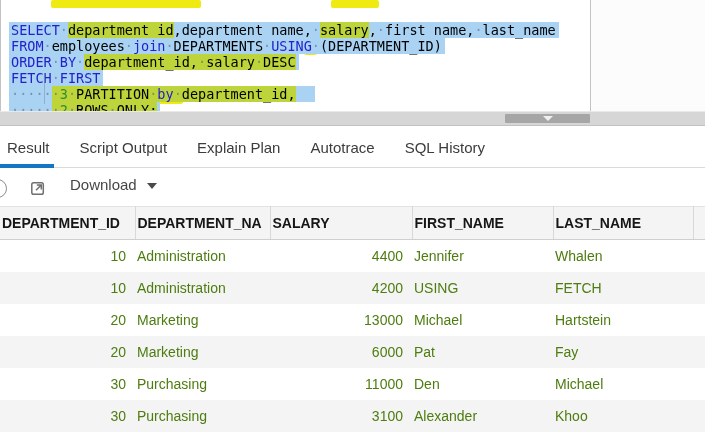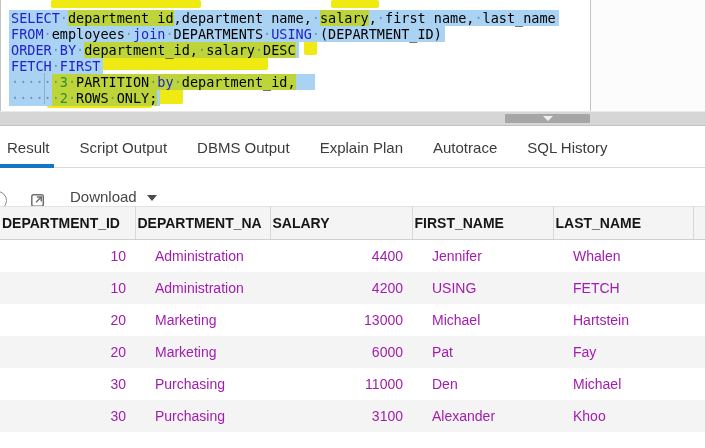--- a/index.html
+++ b/index.html
@@ -6,21 +6,21 @@
   #app{position:relative;width:705px;height:448px;overflow:hidden;background:#fff;
        font-family:"Liberation Sans",sans-serif;}
 
   
   #editor{position:absolute;left:0;top:0;width:591px;height:111px;background:#fff;
           border-left:1px solid #c3c3c3;border-right:1px solid #c3c3c3;box-sizing:border-box;}
   #editor-right-fill{position:absolute;left:591px;top:0;width:114px;height:111px;background:#fcfcfc;}
   #rects{position:absolute;left:0;top:0;width:100%;height:100%;}
   .hr{position:absolute;border-radius:2px;}
   .hr.y{background:#efeb12;}
-  #code-lines{position:absolute;left:0;top:0;width:100%;height:100%;padding:10px 0 0 10px;
+  #code-lines{position:absolute;left:0;top:0;width:100%;height:100%;padding:22px 0 0 10px;
       font-family:"DejaVu Sans Mono",monospace;font-size:13.5px;line-height:16px;
       white-space:pre;color:#000;box-sizing:border-box;}
   .cl{height:16px;}
   .sel{background:#a9d2f3;padding:0 3px 0 2px;margin-left:-2px;}
   .kw{color:#2222cc;}
   .nu{color:#2f8f2f;}
   .pl{color:#000;}
   .ws{color:rgba(45,75,115,0.45);}
   .h{background:#bdd53b;}
   #indent-guide{position:absolute;left:43px;top:73px;width:1px;height:31px;
@@ -34,36 +34,36 @@
       border-left:5px solid transparent;border-right:5px solid transparent;border-top:5px solid #efefef;}
 
   
   #tabbar{position:absolute;left:0;top:126px;width:705px;height:42px;background:#fff;
       border-bottom:1px solid #dadada;box-sizing:border-box;display:flex;align-items:center;margin-left:11px;}
   .tab{padding:0 15px;margin-top:2px;font-size:15px;color:#3c3c3c;white-space:nowrap;cursor:pointer;}
   .tab:first-child{padding-left:0;margin-left:-4px;}
   #tab-underline{position:absolute;left:0;top:164px;width:54px;height:4px;background:#1577c4;}
 
   
-  #toolbar{position:absolute;left:0;top:168px;width:705px;height:38px;background:#fff;margin-top:12px;}
+  #toolbar{position:absolute;left:0;top:168px;width:705px;height:38px;background:#fff;}
   #circle-icon{position:absolute;left:-12px;top:11px;width:17px;height:17px;border:1.6px solid #8c8c8c;border-radius:50%;}
   #open-new-icon{position:absolute;left:29px;top:11px;width:18px;height:18px;}
   #download-btn{position:absolute;left:70px;top:8px;font-size:15px;color:#474747;display:flex;align-items:center;gap:10px;cursor:pointer;}
   #download-caret{width:0;height:0;border-left:5px solid transparent;border-right:5px solid transparent;border-top:6px solid #4a4a4a;margin-top:2px;}
   #exec-time{position:absolute;left:178px;top:7px;font-size:15.5px;color:#565656;}
 
   
   #grid{position:absolute;left:0;top:206px;width:705px;}
   table{border-collapse:collapse;table-layout:fixed;width:717px;font-size:14px;}
   col.c0{width:135px;}col.c1{width:135px;}col.c2{width:142px;}col.c3{width:141px;}col.c4{width:140px;}col.c5{width:24px;}
   thead td{height:33px;background:#f4f4f4;border-top:1px solid #e3e3e3;border-bottom:1px solid #cfcfcf;
       border-right:1px solid #d8d8d8;font-weight:bold;color:#161616;padding:0 8px 0 2px;
       overflow:hidden;white-space:nowrap;box-sizing:border-box;}
   thead td:last-child{border-right:none;}
-  tbody td{height:32px;color:#a21caf;padding:0 9px 0 20px;white-space:nowrap;overflow:hidden;box-sizing:border-box;}
+  tbody td{height:32px;color:#4d7c0f;padding:0 9px 0 2px;white-space:nowrap;overflow:hidden;box-sizing:border-box;}
   tbody tr:nth-child(even){background:#f4f4f4;}
   td.r{text-align:right;}
   td.l{text-align:left;}
   thead td.first{padding-left:2px;}
 </style>
 </head>
 <body>
 
 <div id="app">
 
@@ -83,21 +83,20 @@
 
   <div id="splitter">
     <div id="splitter-handle">
       <div id="splitter-arrow"></div>
     </div>
   </div>
 
   <div id="tabbar">
       <div class="tab active">Result</div>
       <div class="tab">Script Output</div>
-      <div class="tab">DBMS Output</div>
       <div class="tab">Explain Plan</div>
       <div class="tab">Autotrace</div>
       <div class="tab">SQL History</div>
     </div>
   <div id="tab-underline"></div>
 
   <div id="toolbar">
     <div id="circle-icon"></div>
     <svg id="open-new-icon" viewBox="0 0 18 18">
       <rect x="2.8" y="3.8" width="11.5" height="11.5" rx="1.8" fill="none" stroke="#6f6f6f" stroke-width="1.5"></rect>

